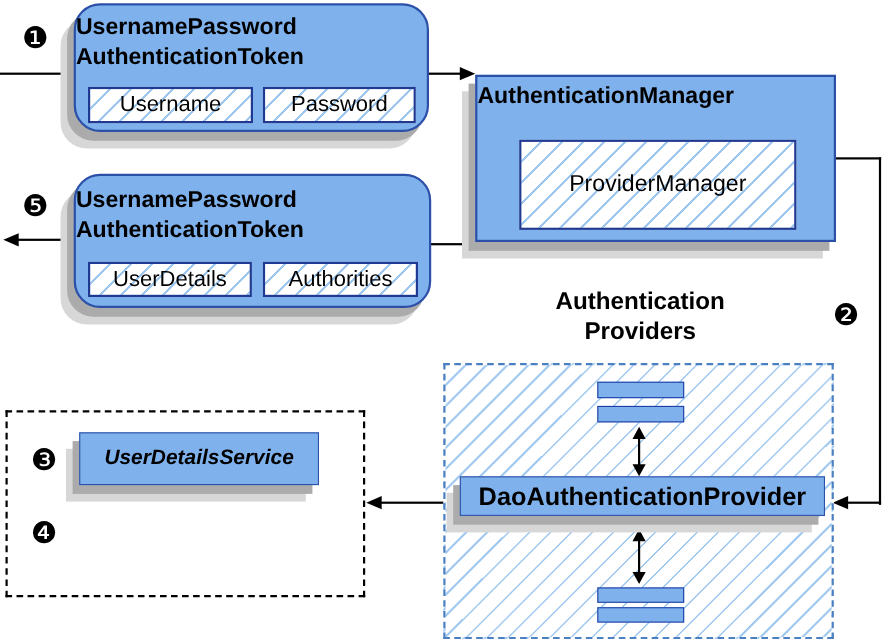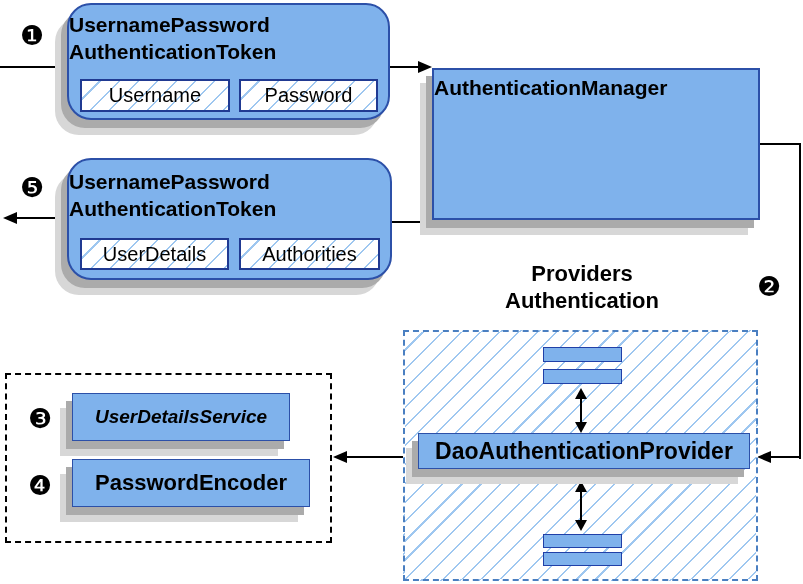--- a/index.html
+++ b/index.html
@@ -89,46 +89,46 @@
     <div class="field hatch" style="left:11px;top:74px;width:150px;height:33px;">
       <span>Username</span>
     </div>
     <div class="field hatch" style="left:170px;top:74px;width:139px;height:33px;">
       <span>Password</span>
     </div>
   </div>
 
   <div class="node shadowed" style="left:432px;top:68px;width:328px;height:152px;">
     <div class="title" style="top:4px;">AuthenticationManager</div>
+    <div class="field hatch" style="left:38px;top:57px;width:252px;height:82px;font-size:21px;border-width:2px;">
+      <span>ProviderManager</span>
+    </div>
   </div>
 
   <div class="node rounded shadowed" style="left:67px;top:158px;width:325px;height:122px;">
     <div class="title" style="top:8px;">
       <div>UsernamePassword</div>
       <div>AuthenticationToken</div>
     </div>
     <div class="field hatch" style="left:11px;top:78px;width:149px;height:32px;">
       <span>UserDetails</span>
     </div>
     <div class="field hatch" style="left:170px;top:78px;width:141px;height:32px;">
       <span>Authorities</span>
     </div>
   </div>
 
   <div class="heading" style="left:462px;top:260px;width:240px;">
+    <div>Authentication</div>
     <div>Providers</div>
-    <div>Authentication</div>
   </div>
 
   <div class="dashed-black" style="left:5px;top:373px;width:327px;height:170px;"></div>
   <div class="node shadowed center" style="left:72px;top:393px;width:218px;height:48px;border-width:1.5px;font-weight:bold;font-size:19px;font-style:italic;">
     <span>UserDetailsService</span>
-  </div>
-  <div class="node shadowed center" style="left:72px;top:459px;width:238px;height:48px;border-width:1.5px;font-weight:bold;font-size:22px;">
-    <span>PasswordEncoder</span>
   </div>
 
   <div class="badge" style="left:20px;top:22px;">❶</div>
   <div class="badge" style="left:757px;top:273px;">❷</div>
   <div class="badge" style="left:28px;top:405px;">❸</div>
   <div class="badge" style="left:28px;top:472px;">❹</div>
   <div class="badge" style="left:20px;top:174px;">❺</div>
 
 </div>
 

